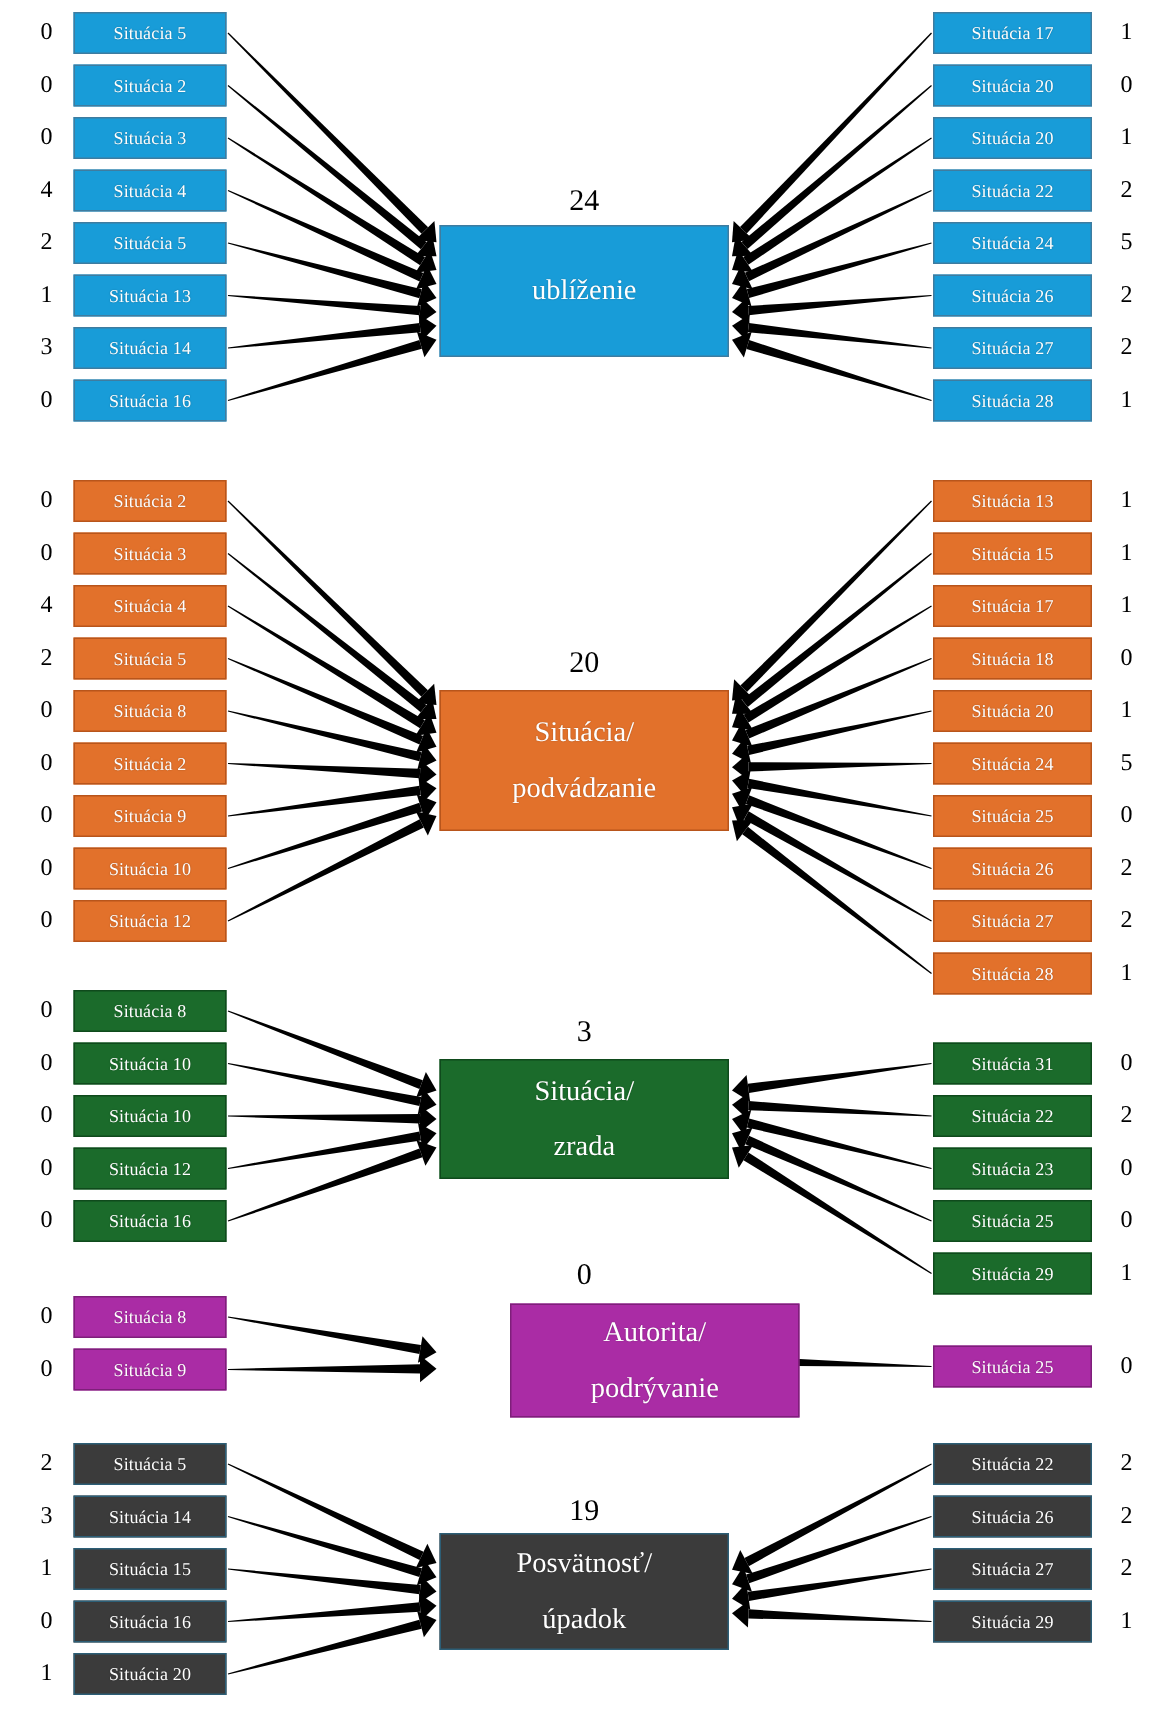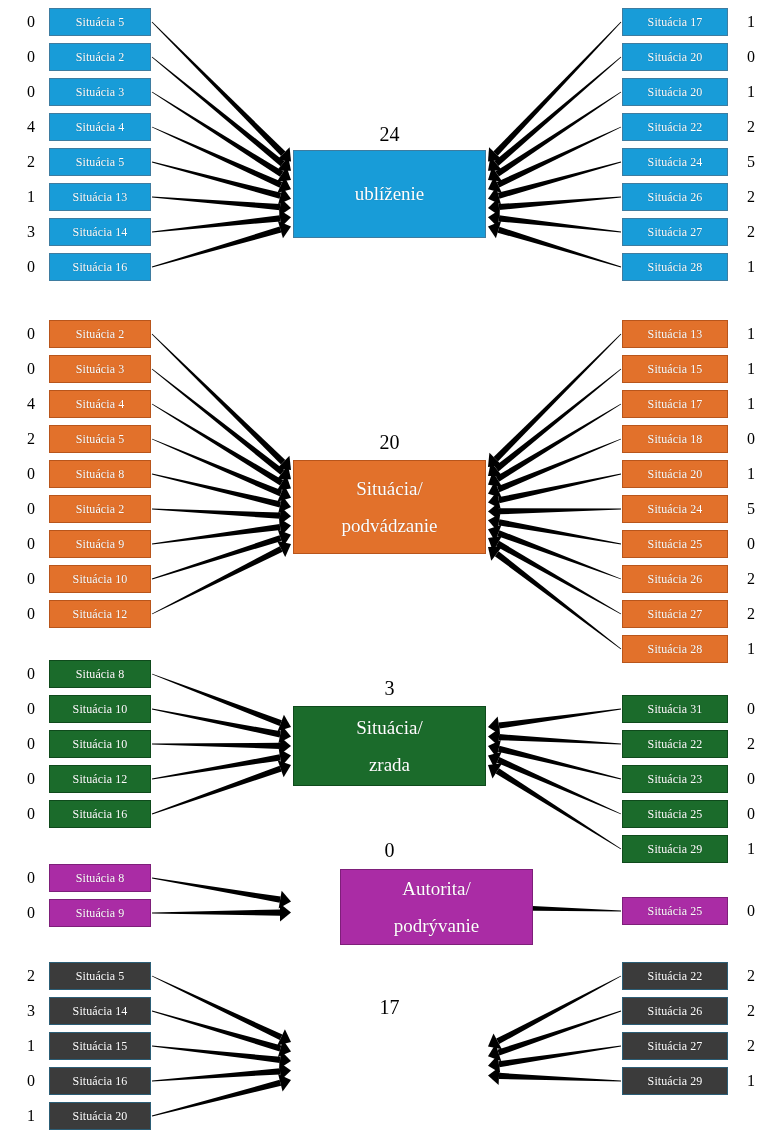--- a/index.html
+++ b/index.html
@@ -296,21 +296,25 @@
     <div class="hub" style="left: 293px; top: 869px; width: 193px; height: 76px; background: rgb(170, 44, 165); border: 1px solid rgb(126, 31, 122); margin-left: 47px;">
       <div>Autorita/</div>
       <div>podrývanie</div>
     </div>
     <div class="node" style="left: 49px; top: 864px; width: 102px; height: 28px; background: rgb(170, 44, 165); border: 1px solid rgb(126, 31, 122);">Situácia 8</div>
     <div class="count" style="left: 20px; top: 870px;">0</div>
     <div class="node" style="left: 49px; top: 899px; width: 102px; height: 28px; background: rgb(170, 44, 165); border: 1px solid rgb(126, 31, 122);">Situácia 9</div>
     <div class="count" style="left: 20px; top: 905px;">0</div>
     <div class="node" style="left: 622px; top: 897px; width: 106px; height: 28px; background: rgb(170, 44, 165); border: 1px solid rgb(126, 31, 122);">Situácia 25</div>
     <div class="count" style="left: 740px; top: 903px;">0</div>
-    <div class="hub-total" style="left: 369.5px; top: 997px;">17</div>
+    <div class="hub-total" style="left: 369.5px; top: 997px;">19</div>
+    <div class="hub" style="left: 293px; top: 1022px; width: 193px; height: 78px; background: rgb(59, 59, 59); border: 1px solid rgb(44, 94, 118);">
+      <div>Posvätnosť/</div>
+      <div>úpadok</div>
+    </div>
     <div class="node" style="left: 49px; top: 962px; width: 102px; height: 28px; background: rgb(59, 59, 59); border: 1px solid rgb(44, 94, 118);">Situácia 5</div>
     <div class="count" style="left: 20px; top: 968px;">2</div>
     <div class="node" style="left: 49px; top: 997px; width: 102px; height: 28px; background: rgb(59, 59, 59); border: 1px solid rgb(44, 94, 118);">Situácia 14</div>
     <div class="count" style="left: 20px; top: 1003px;">3</div>
     <div class="node" style="left: 49px; top: 1032px; width: 102px; height: 28px; background: rgb(59, 59, 59); border: 1px solid rgb(44, 94, 118);">Situácia 15</div>
     <div class="count" style="left: 20px; top: 1038px;">1</div>
     <div class="node" style="left: 49px; top: 1067px; width: 102px; height: 28px; background: rgb(59, 59, 59); border: 1px solid rgb(44, 94, 118);">Situácia 16</div>
     <div class="count" style="left: 20px; top: 1073px;">0</div>
     <div class="node" style="left: 49px; top: 1102px; width: 102px; height: 28px; background: rgb(59, 59, 59); border: 1px solid rgb(44, 94, 118);">Situácia 20</div>
     <div class="count" style="left: 20px; top: 1108px;">1</div>

